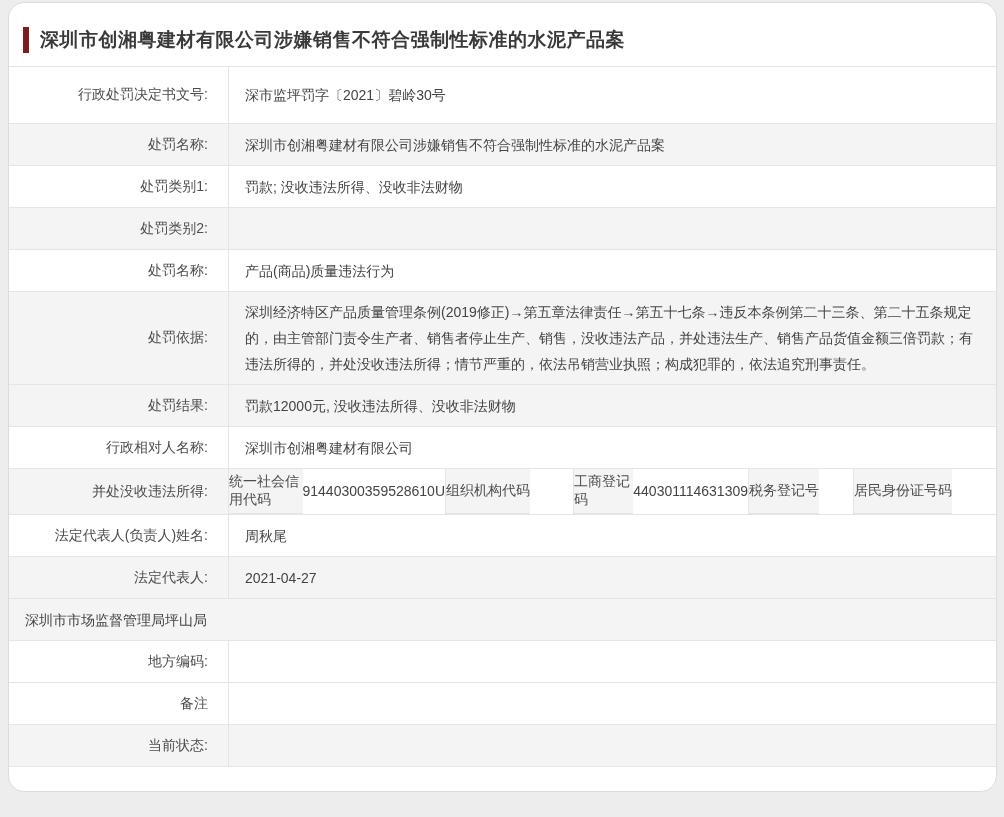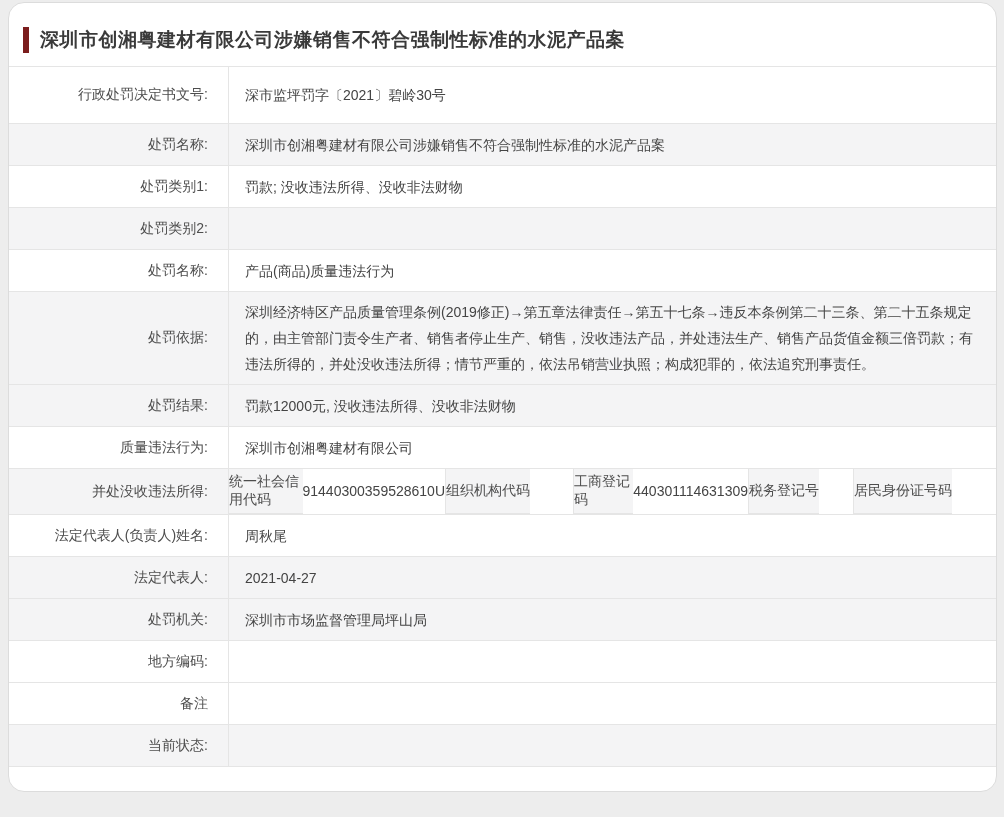--- a/index.html
+++ b/index.html
@@ -81,21 +81,21 @@
       </div>
       <div class="row gray">
         <div class="cell-label">处罚依据:</div>
         <div class="cell-value">深圳经济特区产品质量管理条例(2019修正)→第五章法律责任→第五十七条→违反本条例第二十三条、第二十五条规定的，由主管部门责令生产者、销售者停止生产、销售，没收违法产品，并处违法生产、销售产品货值金额三倍罚款；有违法所得的，并处没收违法所得；情节严重的，依法吊销营业执照；构成犯罪的，依法追究刑事责任。</div>
       </div>
       <div class="row gray">
         <div class="cell-label">处罚结果:</div>
         <div class="cell-value">罚款12000元, 没收违法所得、没收非法财物</div>
       </div>
       <div class="row">
-        <div class="cell-label">质量违法行为:</div>
+        <div class="cell-label">行政相对人名称:</div>
         <div class="cell-value">深圳市创湘粤建材有限公司</div>
       </div>
       <div class="row codes-row">
         <div class="cell-label">并处没收违法所得:</div>
         <div class="codes-wrap">
           <div class="codes-col c1">
             <div class="hd">统一社会信用代码</div>
             <div class="vl">91440300359528610U</div>
           </div>
           <div class="codes-col c2">
@@ -118,21 +118,20 @@
       </div>
       <div class="row">
         <div class="cell-label">法定代表人(负责人)姓名:</div>
         <div class="cell-value">周秋尾</div>
       </div>
       <div class="row gray">
         <div class="cell-label">法定代表人:</div>
         <div class="cell-value">2021-04-27</div>
       </div>
       <div class="row gray">
-        <div class="cell-label">处罚机关:</div>
         <div class="cell-value">深圳市市场监督管理局坪山局</div>
       </div>
       <div class="row">
         <div class="cell-label">地方编码:</div>
         <div class="cell-value"></div>
       </div>
       <div class="row">
         <div class="cell-label">备注</div>
         <div class="cell-value"></div>
       </div>

